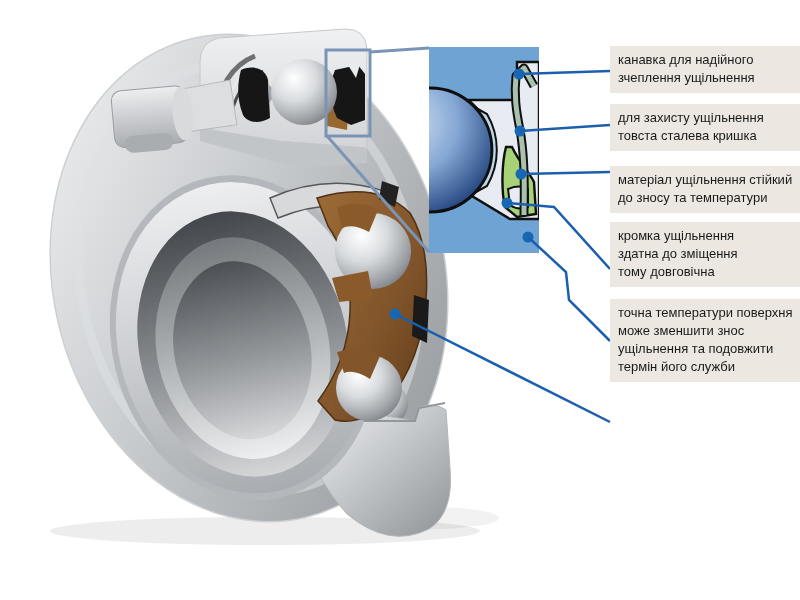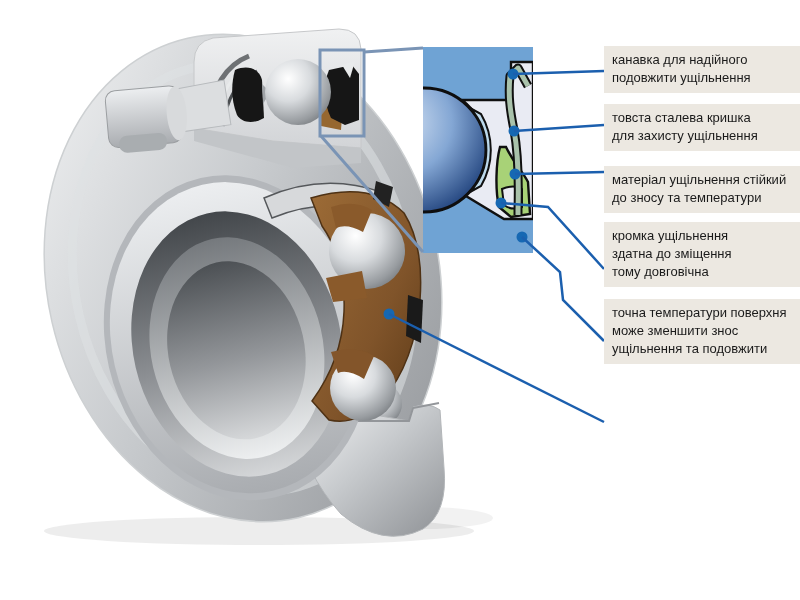--- a/index.html
+++ b/index.html
@@ -1,21 +1,21 @@
 <!DOCTYPE html>
 <html style="--panel-blue: #6FA3D4; --ball-blue-dark: #1C3C70; --raceway-blue: #BCD9EC; --housing-white: #E9EBF3; --seal-green: #A8D277; --cover-sage: #A9C2AB; --leader-blue: #1B5FAE; --dot-blue: #1668B3; --hlbox: #7A94B5; --label-bg: #ECE8E1; --text: #1A1A1A; --cage-brown: #80542A;"><head>
 <meta charset="utf-8">
 <style>
   html,body{margin:0;padding:0;}
   body{
     width:800px;height:600px;position:relative;overflow:hidden;
     background:#ffffff;
     font-family:"Liberation Sans", sans-serif;
   }
-  #stage{position:absolute;left:11px;top:0;width:722px;height:600px;}
+  #stage{position:absolute;left:17px;top:0;width:722px;height:600px;}
   svg{position:absolute;left:0;top:0;}
   .callout{
     position:absolute;left:593px;width:197px;
     background:var(--label-bg,#ECE8E1);
     color:var(--text,#1A1A1A);
     font-size:13px;line-height:18px;
     padding:5px 8px 6px 8px;
     box-sizing:border-box;
   }
   .callout span{display:block;white-space:nowrap;}
@@ -161,34 +161,35 @@
     <path class="leader" d="M 503,131 L 593,125"></path>
     <path class="leader" d="M 504,174 L 593,172"></path>
     <path class="leader" d="M 490,203 L 537,207 L 593,269"></path>
     <path class="leader" d="M 511,237 L 549,272 L 552,300 L 593,341"></path>
     <path class="leader" d="M 378,314 L 593,422"></path>
   </g>
 </svg>
 
 <div class="callout" style="top:46px">
   <span>канавка для надійного</span>
-  <span>подовжити ущільнення</span>
+  <span>зчеплення ущільнення</span>
 </div>
 <div class="callout" style="top:104px">
+  <span>для захисту ущільнення</span>
   <span>товста сталева кришка</span>
-  <span>для захисту ущільнення</span>
 </div>
 <div class="callout" style="top:222px">
   <span>кромка ущільнення</span>
   <span>здатна до зміщення</span>
   <span>тому довговічна</span>
 </div>
 <div class="callout" style="top:166px">
   <span>матеріал ущільнення стійкий</span>
   <span>до зносу та температури</span>
 </div>
 <div class="callout" style="top:299px">
   <span>точна температури поверхня</span>
   <span>може зменшити знос</span>
   <span>ущільнення та подовжити</span>
+  <span>термін його служби</span>
 </div>
 
 </div>
 
 </body></html>

